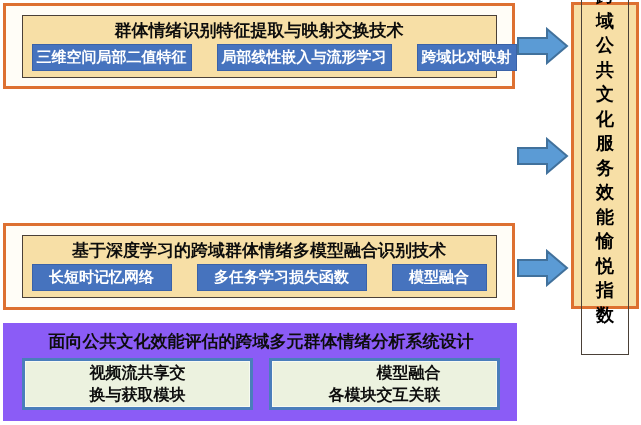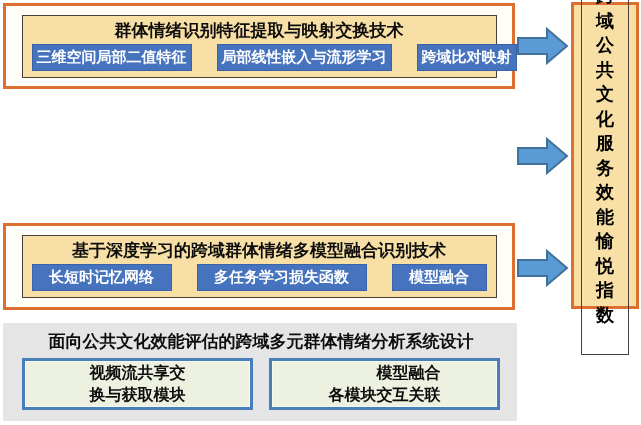--- a/index.html
+++ b/index.html
@@ -65,21 +65,21 @@
     padding: 0 4px;
   }
 
   
   .system-section {
     position: absolute;
     left: 3px;
     top: 323px;
     width: 514px;
     height: 98px;
-    background: #e5e5e5;
+    background: #8b5cf6;
     box-sizing: border-box;
     padding: 5px 17px 11px 19px;
     display: flex;
     flex-direction: column;
   }
   .system-title {
     text-align: center;
     font-weight: bold;
     font-size: 17px;
     line-height: 28px;

